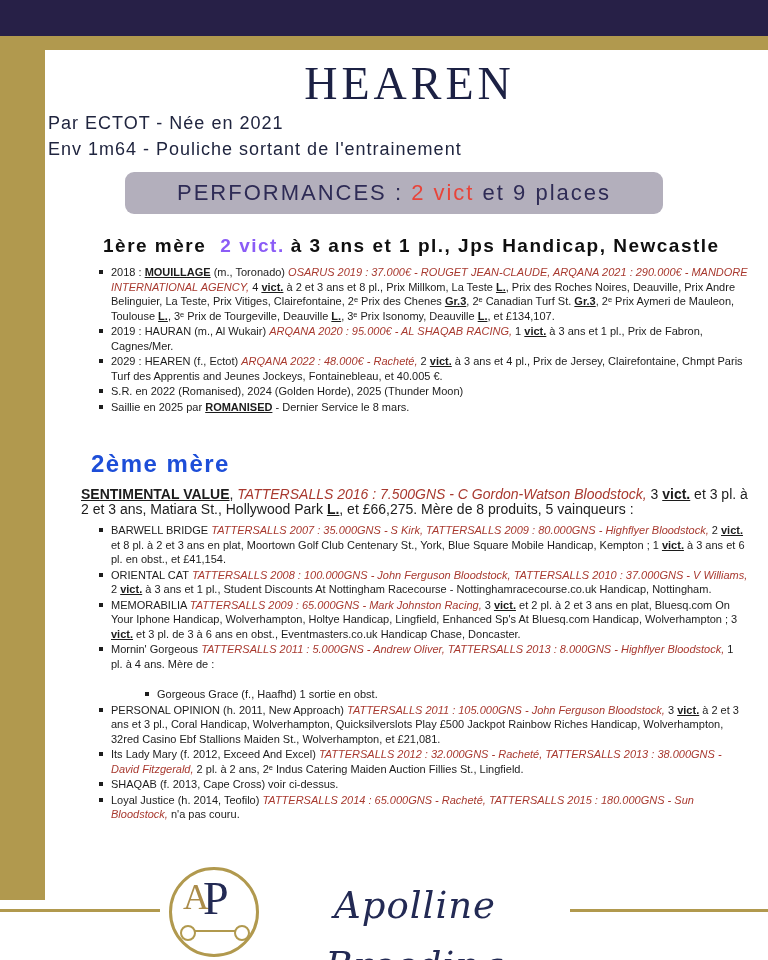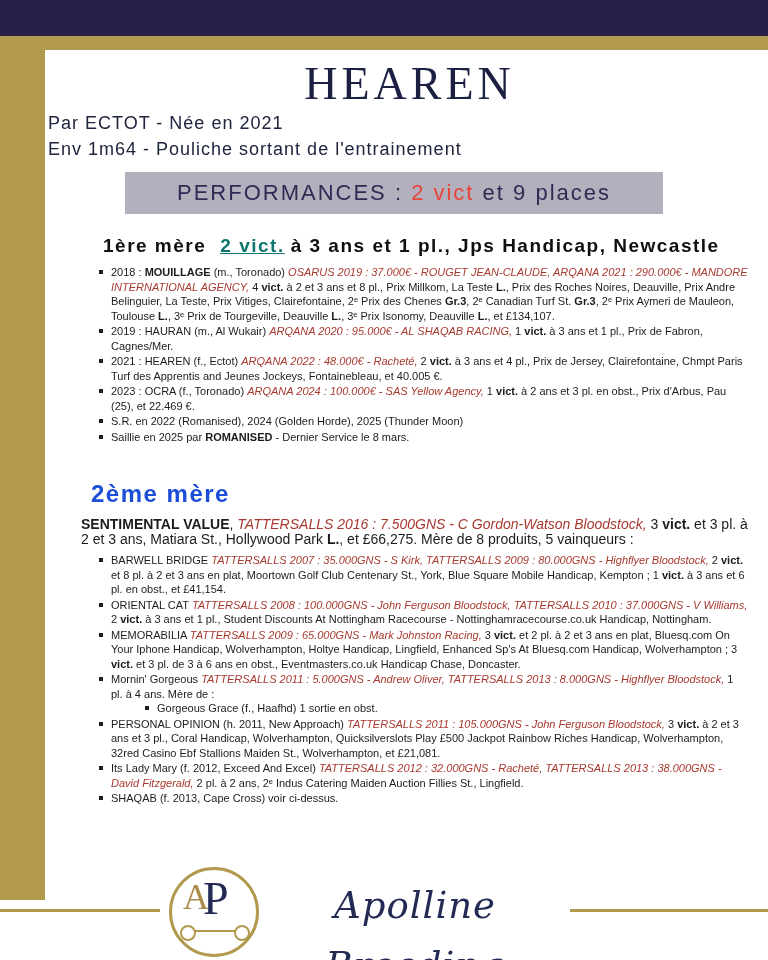--- a/index.html
+++ b/index.html
@@ -20,39 +20,39 @@
     color:#1c2144;text-align:center;margin-top:8px;font-weight:500;
   }
   .subtitle{
     font-size:18px;line-height:26px;letter-spacing:1px;
     color:#20253f;
   }
   .banner{
     box-sizing:border-box;width:538px;margin:10px 0 0 77px;
     background:#b3afbc;color:#2e2b55;
     font-size:22px;line-height:24px;letter-spacing:2px;
-    text-align:center;padding:9px 0;
+    text-align:center;padding:9px 0;border-radius:9px;
   }
   .banner .accent{color:#e8443a;}
 
   .dam1-heading{margin:20px 0 0 55px;font-size:19px;line-height:24px;font-weight:bold;letter-spacing:1.5px;color:#0f0f0f;}
-  .dam1-heading .h-red{color:#0f766e;margin:0 6px 0 14px;text-decoration:underline;}
+  .dam1-heading .h-red{color:#8b5cf6;margin:0 6px 0 14px;}
   .dam2-heading{margin:37px 0 0 43px;font-size:24px;line-height:26px;font-weight:bold;letter-spacing:1.5px;color:#1d4ed8;}
 
   .intro{margin:10px 0 0 33px;width:672px;font-size:14px;line-height:14.5px;}
 
   ul.bullets{list-style:none;margin:7px 0 0 50px;padding:0;width:650px;font-size:11px;line-height:14.5px;}
   ul.bullets li{position:relative;padding-left:13px;margin-bottom:1px;}
   ul.bullets li::before{content:"";position:absolute;left:1px;top:5px;width:4px;height:4px;background:#1d1d1d;}
-  ul.bullets ul.sub{list-style:none;margin:0 0 0 33px;padding:0;}
+  ul.bullets ul.sub{list-style:none;margin:16px 0 0 33px;padding:0;}
   ul.bullets ul.sub li{position:relative;padding-left:13px;}
   ul.bullets ul.sub li::before{content:"";position:absolute;left:1px;top:5px;width:4px;height:4px;background:#1d1d1d;}
 
   .rn{font-style:normal;}
-  .rb{font-weight:bold;}
+  .rb{font-weight:bold;text-decoration:underline;}
   .rr{color:#a8392f;font-style:italic;}
 
   .footer-line-left{position:absolute;top:909px;left:0;width:160px;height:3px;background:#b1994e;}
   .footer-line-right{position:absolute;top:909px;left:570px;width:198px;height:3px;background:#b1994e;}
 
   .logo{
     position:absolute;left:169px;top:867px;width:84px;height:84px;
     border:3px solid #b1994e;border-radius:50%;background:#ffffff;
   }
   .logo-a{
@@ -92,38 +92,38 @@
   <div class="banner">
     <span>PERFORMANCES : </span><span class="accent">2 vict</span><span> et 9 places</span>
   </div>
 
   <div class="dam1-heading">
     <span class="h-name">1ère mère</span><span class="h-red">2 vict.</span><span class="h-rest">à 3 ans et 1 pl., Jps Handicap, Newcastle</span>
   </div>
   <ul class="bullets">
       <li><span class="rn">2018 : </span><span class="rb">MOUILLAGE</span><span class="rn"> (m., Toronado) </span><span class="rr">OSARUS 2019 : 37.000€ - ROUGET JEAN-CLAUDE, ARQANA 2021 : 290.000€ - MANDORE INTERNATIONAL AGENCY,</span><span class="rn"> 4 </span><span class="rb">vict.</span><span class="rn"> à 2 et 3 ans et 8 pl., Prix Millkom, La Teste </span><span class="rb">L.</span><span class="rn">, Prix des Roches Noires, Deauville, Prix Andre Belinguier, La Teste, Prix Vitiges, Clairefontaine, 2ᵉ Prix des Chenes </span><span class="rb">Gr.3</span><span class="rn">, 2ᵉ Canadian Turf St. </span><span class="rb">Gr.3</span><span class="rn">, 2ᵉ Prix Aymeri de Mauleon, Toulouse </span><span class="rb">L.</span><span class="rn">, 3ᵉ Prix de Tourgeville, Deauville </span><span class="rb">L.</span><span class="rn">, 3ᵉ Prix Isonomy, Deauville </span><span class="rb">L.</span><span class="rn">, et £134,107.</span></li>
       <li><span class="rn">2019 : HAURAN (m., Al Wukair) </span><span class="rr">ARQANA 2020 : 95.000€ - AL SHAQAB RACING,</span><span class="rn"> 1 </span><span class="rb">vict.</span><span class="rn"> à 3 ans et 1 pl., Prix de Fabron, Cagnes/Mer.</span></li>
-      <li><span class="rn">2021 : HEAREN (f., Ectot) </span><span class="rr">ARQANA 2022 : 48.000€ - Racheté,</span><span class="rn"> 2 </span><span class="rb">vict.</span><span class="rn"> à 3 ans et 4 pl., Prix de Jersey, Clairefontaine, Chmpt Paris Turf des Apprentis and Jeunes Jockeys, Fontainebleau, et 40.005 €.</span></li>
-      <li><span class="rn">2023 : OCRA (f., Toronado) </span><span class="rr">ARQANA 2024 : 100.000€ - SAS Yellow Agency,</span><span class="rn"> 1 </span><span class="rb">vict.</span><span class="rn"> à 2 ans et 3 pl. en obst., Prix d'Arbus, Pau (25), et 22.469 €.</span></li>
+      <li><span class="rn">2029 : HEAREN (f., Ectot) </span><span class="rr">ARQANA 2022 : 48.000€ - Racheté,</span><span class="rn"> 2 </span><span class="rb">vict.</span><span class="rn"> à 3 ans et 4 pl., Prix de Jersey, Clairefontaine, Chmpt Paris Turf des Apprentis and Jeunes Jockeys, Fontainebleau, et 40.005 €.</span></li>
       <li><span class="rn">S.R. en 2022 (Romanised), 2024 (Golden Horde), 2025 (Thunder Moon)</span></li>
       <li><span class="rn">Saillie en 2025 par </span><span class="rb">ROMANISED</span><span class="rn"> - Dernier Service le 8 mars.</span></li>
     </ul>
 
   <div class="dam2-heading">2ème mère</div>
   <p class="intro"><span class="rb">SENTIMENTAL VALUE</span><span class="rn">, </span><span class="rr">TATTERSALLS 2016 : 7.500GNS - C Gordon-Watson Bloodstock,</span><span class="rn"> 3 </span><span class="rb">vict.</span><span class="rn"> et 3 pl. à 2 et 3 ans, Matiara St., Hollywood Park </span><span class="rb">L.</span><span class="rn">, et £66,275. Mère de 8 produits, 5 vainqueurs :</span></p>
   <ul class="bullets">
       <li><span class="rn">BARWELL BRIDGE </span><span class="rr">TATTERSALLS 2007 : 35.000GNS - S Kirk, TATTERSALLS 2009 : 80.000GNS - Highflyer Bloodstock,</span><span class="rn"> 2 </span><span class="rb">vict.</span><span class="rn"> et 8 pl. à 2 et 3 ans en plat, Moortown Golf Club Centenary St., York, Blue Square Mobile Handicap, Kempton ; 1 </span><span class="rb">vict.</span><span class="rn"> à 3 ans et 6 pl. en obst., et £41,154.</span></li>
       <li><span class="rn">ORIENTAL CAT </span><span class="rr">TATTERSALLS 2008 : 100.000GNS - John Ferguson Bloodstock, TATTERSALLS 2010 : 37.000GNS - V Williams,</span><span class="rn"> 2 </span><span class="rb">vict.</span><span class="rn"> à 3 ans et 1 pl., Student Discounts At Nottingham Racecourse - Nottinghamracecourse.co.uk Handicap, Nottingham.</span></li>
       <li><span class="rn">MEMORABILIA </span><span class="rr">TATTERSALLS 2009 : 65.000GNS - Mark Johnston Racing,</span><span class="rn"> 3 </span><span class="rb">vict.</span><span class="rn"> et 2 pl. à 2 et 3 ans en plat, Bluesq.com On Your Iphone Handicap, Wolverhampton, Holtye Handicap, Lingfield, Enhanced Sp's At Bluesq.com Handicap, Wolverhampton ; 3 </span><span class="rb">vict.</span><span class="rn"> et 3 pl. de 3 à 6 ans en obst., Eventmasters.co.uk Handicap Chase, Doncaster.</span></li>
       <li><span class="rn">Mornin' Gorgeous </span><span class="rr">TATTERSALLS 2011 : 5.000GNS - Andrew Oliver, TATTERSALLS 2013 : 8.000GNS - Highflyer Bloodstock,</span><span class="rn"> 1 pl. à 4 ans. Mère de :</span><ul class="sub">
           <li><span class="rn">Gorgeous Grace (f., Haafhd) 1 sortie en obst.</span></li>
         </ul></li>
       <li><span class="rn">PERSONAL OPINION (h. 2011, New Approach) </span><span class="rr">TATTERSALLS 2011 : 105.000GNS - John Ferguson Bloodstock,</span><span class="rn"> 3 </span><span class="rb">vict.</span><span class="rn"> à 2 et 3 ans et 3 pl., Coral Handicap, Wolverhampton, Quicksilverslots Play £500 Jackpot Rainbow Riches Handicap, Wolverhampton, 32red Casino Ebf Stallions Maiden St., Wolverhampton, et £21,081.</span></li>
       <li><span class="rn">Its Lady Mary (f. 2012, Exceed And Excel) </span><span class="rr">TATTERSALLS 2012 : 32.000GNS - Racheté, TATTERSALLS 2013 : 38.000GNS - David Fitzgerald,</span><span class="rn"> 2 pl. à 2 ans, 2ᵉ Indus Catering Maiden Auction Fillies St., Lingfield.</span></li>
       <li><span class="rn">SHAQAB (f. 2013, Cape Cross) voir ci-dessus.</span></li>
+      <li><span class="rn">Loyal Justice (h. 2014, Teofilo) </span><span class="rr">TATTERSALLS 2014 : 65.000GNS - Racheté, TATTERSALLS 2015 : 180.000GNS - Sun Bloodstock,</span><span class="rn"> n'a pas couru.</span></li>
     </ul>
 </div>
 
 <div class="footer-line-left"></div>
 <div class="footer-line-right"></div>
 
 <div class="logo">
   <span class="logo-a">A</span>
   <span class="logo-p">P</span>
   <span class="bit-bar"></span>

